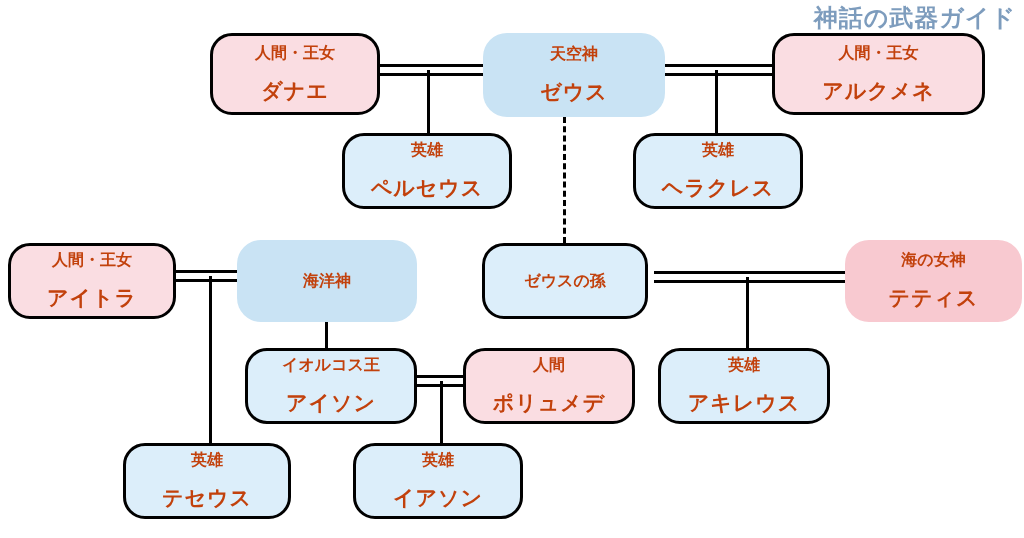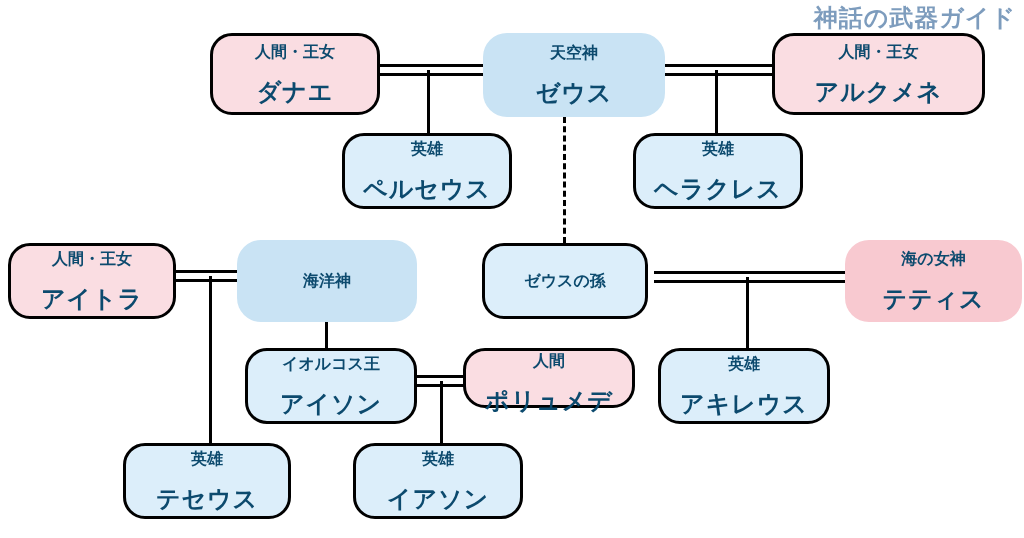--- a/index.html
+++ b/index.html
@@ -11,24 +11,24 @@
   .canvas{position:absolute;inset:0;}
   .page-title{
     position:absolute;top:2px;right:8px;
     font-size:24px;font-weight:800;color:#7d9cbd;
     letter-spacing:1px;
     text-align:center;
   }
   .node{
     position:absolute;display:flex;flex-direction:column;
     align-items:center;justify-content:center;gap:15px;
-    box-sizing:border-box;text-align:center;color:#0c4a6e;
+    box-sizing:border-box;text-align:center;color:#c2410c;
   }
   .node .role{font-size:16px;font-weight:700;line-height:1.25;}
-  .node .name{font-size:24px;font-weight:800;line-height:1.25;letter-spacing:1px;}
+  .node .name{font-size:21px;font-weight:800;line-height:1.25;letter-spacing:1px;}
   .bordered{border:3px solid #000;border-radius:22px;}
   .plain{border:none;border-radius:24px;}
   .fill-human-pink{background:#fadde2;}
   .fill-god-pink{background:#f8c9d0;}
   .fill-god-blue{background:#c9e3f4;}
   .fill-hero-blue{background:#dceefa;}
   .marriage{
     position:absolute;height:6px;background:transparent;
     border-top:3px solid #000;border-bottom:3px solid #000;
   }
@@ -92,21 +92,21 @@
   </div>
   <div class="node bordered fill-hero-blue" style="left:245px;top:348px;width:172px;height:76px;">
     <span class="role">イオルコス王</span>
     <span class="name">アイソン</span>
   </div>
 
   <div class="node plain fill-god-pink" style="left:845px;top:240px;width:177px;height:82px;">
     <span class="role">海の女神</span>
     <span class="name">テティス</span>
   </div>
-  <div class="node bordered fill-human-pink" style="left:463px;top:348px;width:172px;height:60px;justify-content:space-between;">
+  <div class="node bordered fill-human-pink" style="left:463px;top:348px;width:172px;height:76px;">
     <span class="role">人間</span>
     <span class="name">ポリュメデ</span>
   </div>
   <div class="node bordered fill-hero-blue" style="left:658px;top:348px;width:172px;height:76px;">
     <span class="role">英雄</span>
     <span class="name">アキレウス</span>
   </div>
 
   <div class="node bordered fill-hero-blue" style="left:123px;top:443px;width:168px;height:76px;">
     <span class="role">英雄</span>

